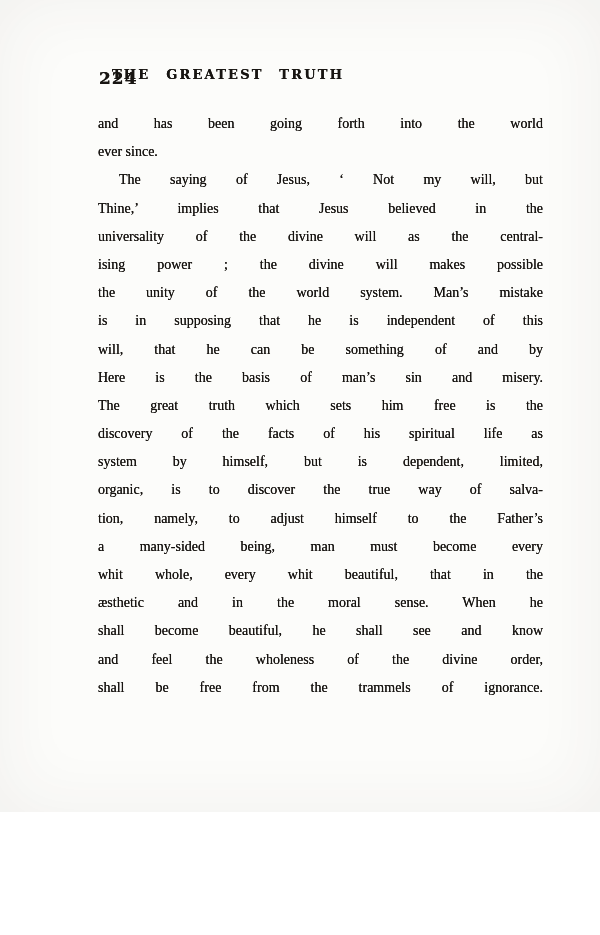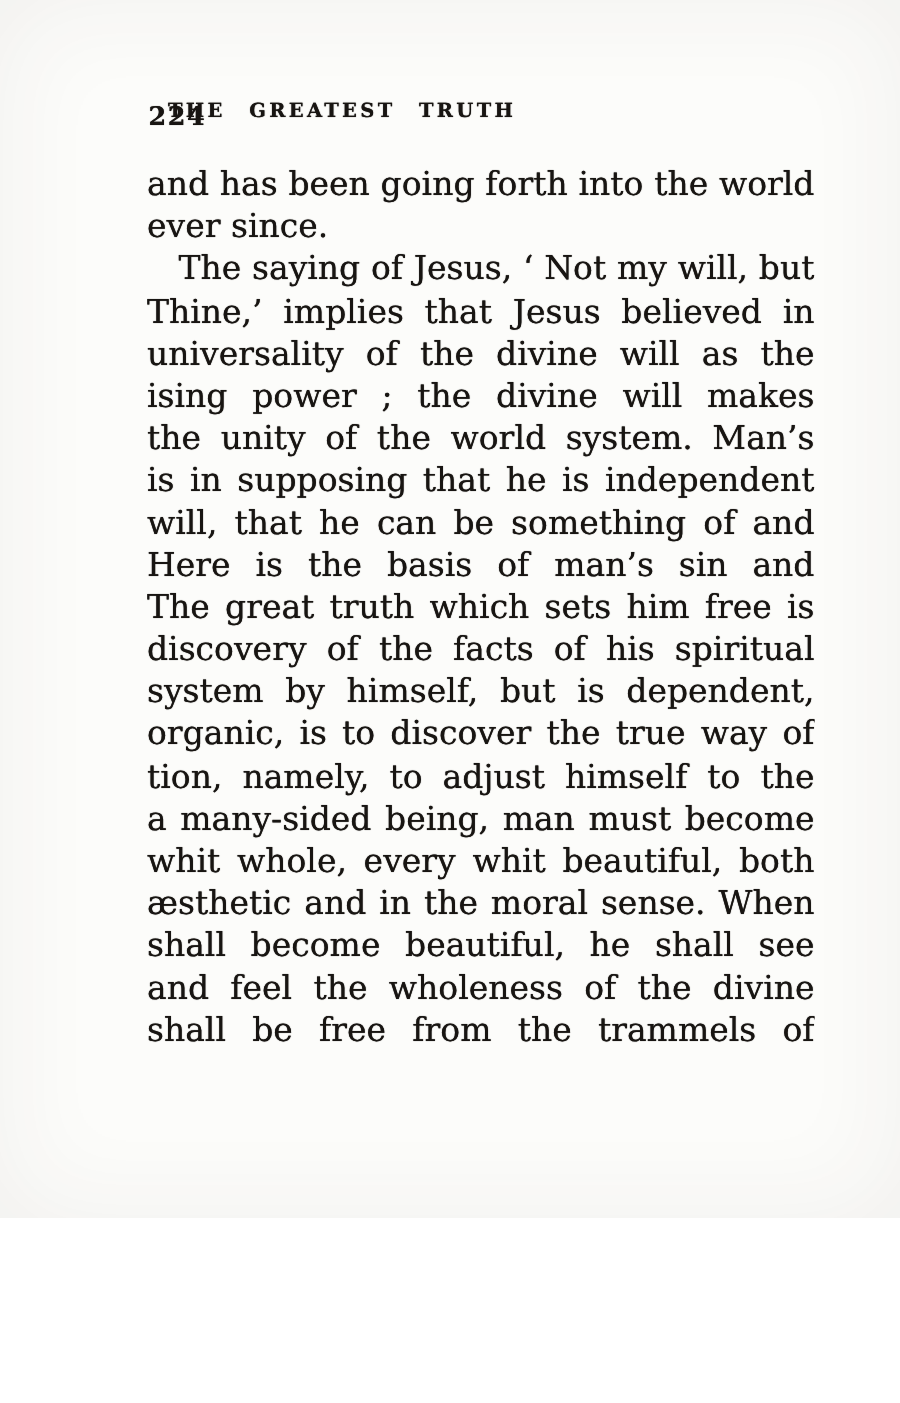--- a/index.html
+++ b/index.html
@@ -40,27 +40,28 @@
   .running-header {
     display: block;
     font-size: 13px;
     font-weight: bold;
     letter-spacing: 2.2px;
     word-spacing: 9px;
     text-shadow: 0 0 0.6px currentColor;
     padding-left: 14px; 
   }
   .body-text .line {
-    font-size: 22px;
+    font-size: 14px;
     line-height: 28.2px;
     height: 28.2px;
     overflow: hidden;
     text-align: justify;
     text-align-last: justify;
     text-shadow: 0 0 0.55px currentColor;
+    font-family: Liberation Serif, serif;
   }
   .body-text .line.end {
     text-align: center;
     text-align-last: left;
   }
   .body-text .line.indent {
     text-indent: 21px;
   }
 </style>
 </head>
@@ -82,20 +83,20 @@
         <div class="line">the unity of the world system. Man’s mistake</div>
         <div class="line">is in supposing that he is independent of this</div>
         <div class="line">will, that he can be something of and by</div>
         <div class="line">Here is the basis of man’s sin and misery.</div>
         <div class="line">The great truth which sets him free is the</div>
         <div class="line">discovery of the facts of his spiritual life as</div>
         <div class="line">system by himself, but is dependent, limited,</div>
         <div class="line">organic, is to discover the true way of salva-</div>
         <div class="line">tion, namely, to adjust himself to the Father’s</div>
         <div class="line">a many-sided being, man must become every</div>
-        <div class="line">whit whole, every whit beautiful, both in the</div>
+        <div class="line">whit whole, every whit beautiful, that in the</div>
         <div class="line">æsthetic and in the moral sense. When he</div>
         <div class="line">shall become beautiful, he shall see and know</div>
         <div class="line">and feel the wholeness of the divine order,</div>
         <div class="line">shall be free from the trammels of ignorance.</div>
       </div>
   </div>
 </div>
 
 </body></html>

